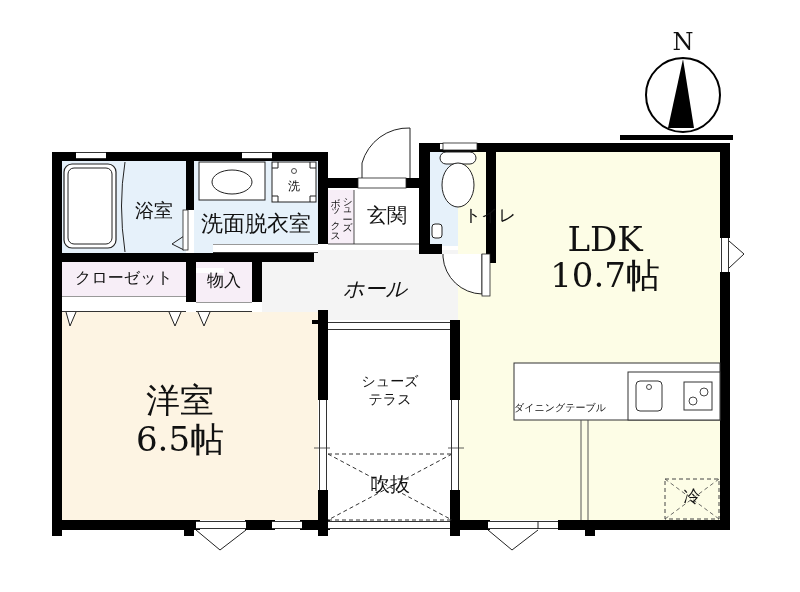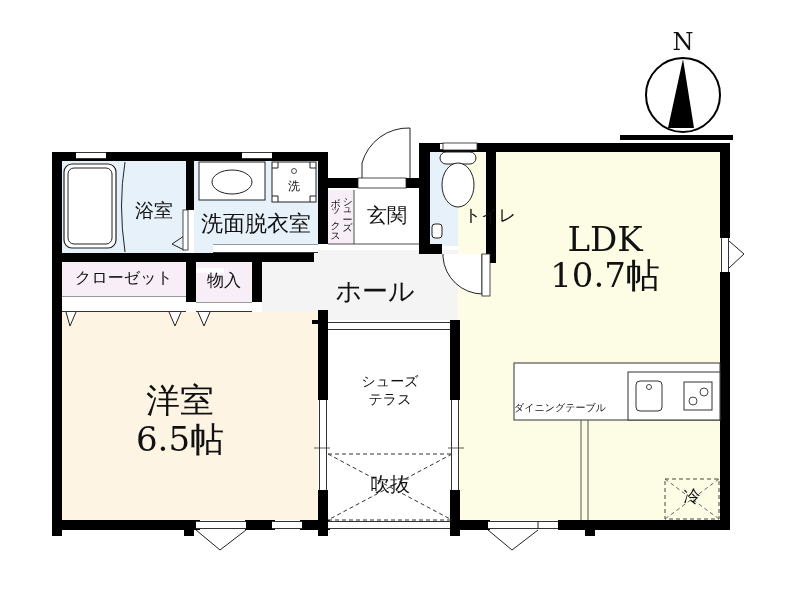--- a/index.html
+++ b/index.html
@@ -157,21 +157,21 @@
 
 <div class="abs" style="left:329px;top:191px;width:24px;height:52px;font-size:10px;line-height:10px;">
   <div style="position:absolute;right:1px;top:0;width:10px;writing-mode:vertical-rl;">シューズ</div>
   <div style="position:absolute;left:1px;top:0;width:10px;writing-mode:vertical-rl;">ボックス</div>
 </div>
 <div class="lbl" style="left:356px;top:205px;width:62px;font-size:20px;">玄関</div>
 <div class="lbl" style="left:430px;top:207px;width:56px;font-size:17px;margin-left:32px;">トイレ</div>
 
 <div class="lbl" style="left:62px;top:270px;width:124px;font-size:16px;">クローゼット</div>
 <div class="lbl" style="left:196px;top:272px;width:56px;font-size:17px;">物入</div>
-<div class="lbl" style="left:320px;top:278px;width:110px;font-size:26px;">ホール</div>
+<div class="lbl" style="left:320px;top:278px;width:110px;font-size:21px;font-style:italic;">ホール</div>
 
 <div class="lbl" style="left:540px;top:222px;width:130px;font-size:34px;">LDK</div>
 <div class="lbl" style="left:530px;top:258px;width:150px;font-size:34px;">10.7帖</div>
 
 <div class="lbl" style="left:120px;top:383px;width:120px;font-size:34px;">洋室</div>
 <div class="lbl" style="left:110px;top:422px;width:140px;font-size:34px;">6.5帖</div>
 
 <div class="lbl" style="left:340px;top:374px;width:100px;font-size:14px;">シューズ</div>
 <div class="lbl" style="left:340px;top:392px;width:100px;font-size:14px;">テラス</div>
 <div class="lbl" style="left:350px;top:474px;width:80px;font-size:20px;">吹抜</div>

